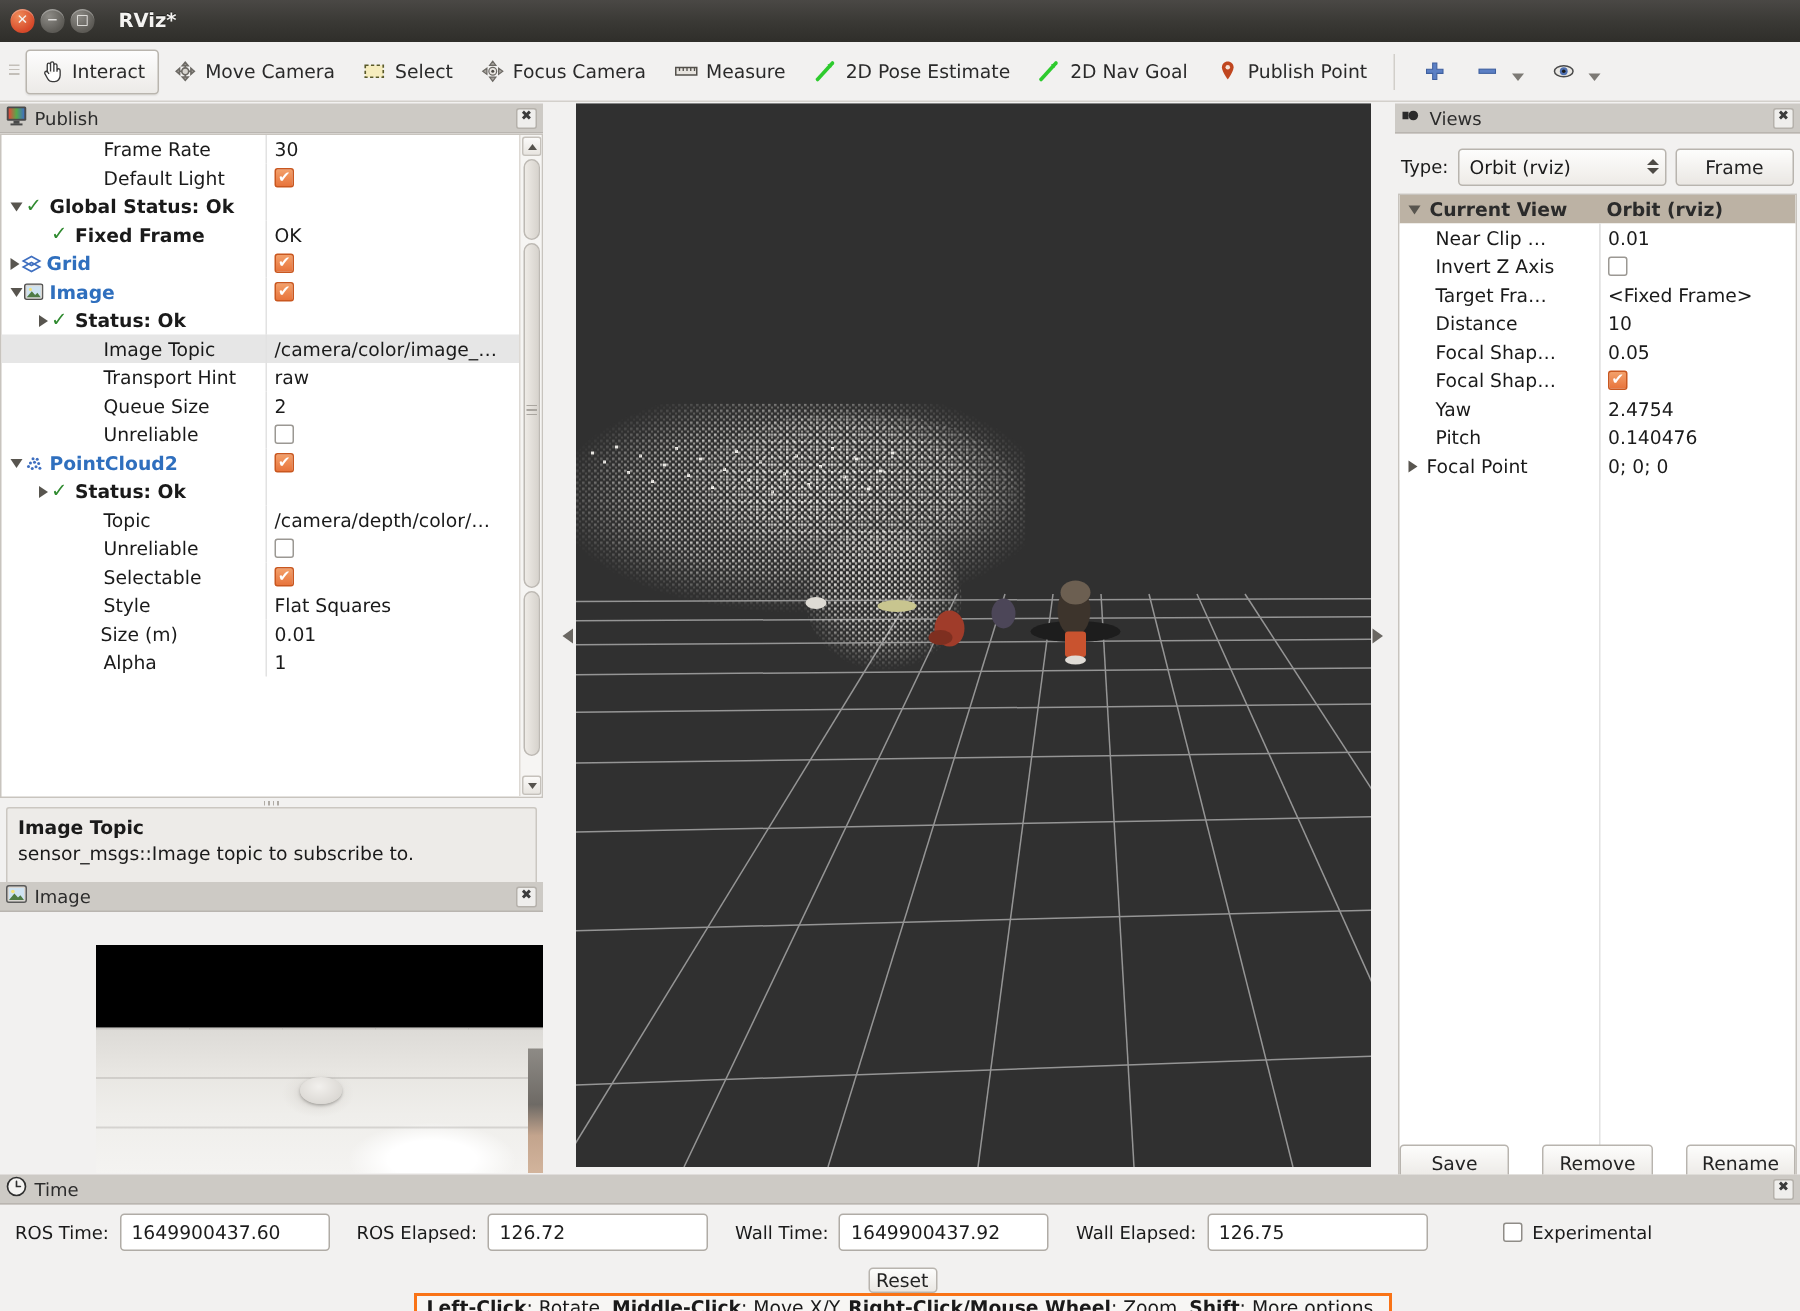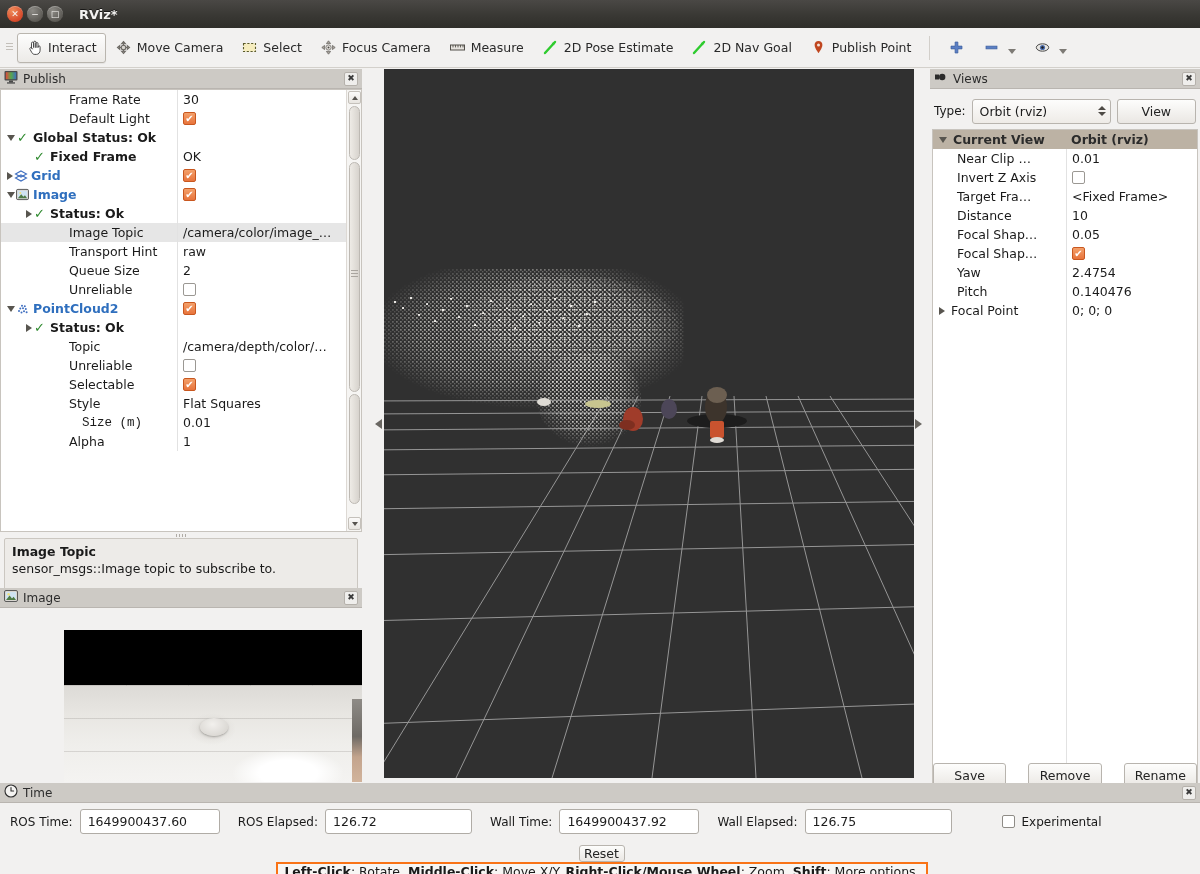--- a/index.html
+++ b/index.html
@@ -485,21 +485,21 @@
               <span class="arrow-sp"></span>
               <span style="width: 15px; display: inline-flex; align-items: center; justify-content: center; flex: 0 0 auto;"></span>
               <span style="margin-left: 3px;">Style</span>
             </div>
             <div class="tval" style="width: 169px;">Flat Squares</div>
           </div>
           <div class="trow">
             <div class="tname" style="width: 176px; padding-left: 44px;">
               <span class="arrow-sp"></span>
               <span style="width: 15px; display: inline-flex; align-items: center; justify-content: center; flex: 0 0 auto;"></span>
-              <span style="margin-left: 16px; font-family: Liberation Mono, monospace;">Size (m)</span>
+              <span style="margin-left: 1px;">Size (m)</span>
             </div>
             <div class="tval" style="width: 169px;">0.01</div>
           </div>
           <div class="trow">
             <div class="tname" style="width: 176px; padding-left: 44px;">
               <span class="arrow-sp"></span>
               <span style="width: 15px; display: inline-flex; align-items: center; justify-content: center; flex: 0 0 auto;"></span>
               <span style="margin-left: 3px;">Alpha</span>
             </div>
             <div class="tval" style="width: 169px;">1</div>
@@ -706,21 +706,21 @@
 
     <div style="position:absolute;left:0;top:28px;width:270px;height:28px;display:flex;align-items:center;gap:6px;padding:0 4px;">
       <span>Type:</span>
       <div class="combo" style="width:143px;">
         <span>Orbit (rviz)</span>
         <span class="spin">
             <i class="up"></i>
             <i class="dn"></i>
           </span>
       </div>
-      <div class="btn" style="width:82px;">View</div>
+      <div class="btn" style="width:82px;">Frame</div>
     </div>
 
     <div class="tree" style="position:absolute;left:2px;top:60px;width:266px;height:678px;border:1px solid #c8c4be;">
       <div class="vhead">
         <div style="width:133px;display:flex;align-items:center;padding-left:6px;">
           <span class="arrow-d"></span>
           <span style="margin-left:6px;">Current View</span>
         </div>
         <div style="flex:1;padding-left:5px;">Orbit (rviz)</div>
       </div>

